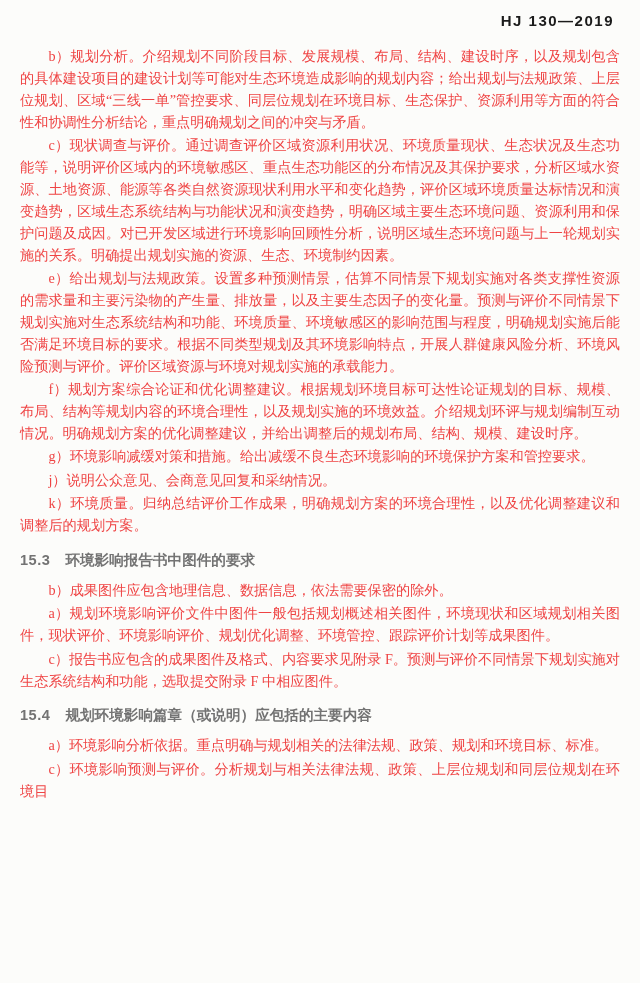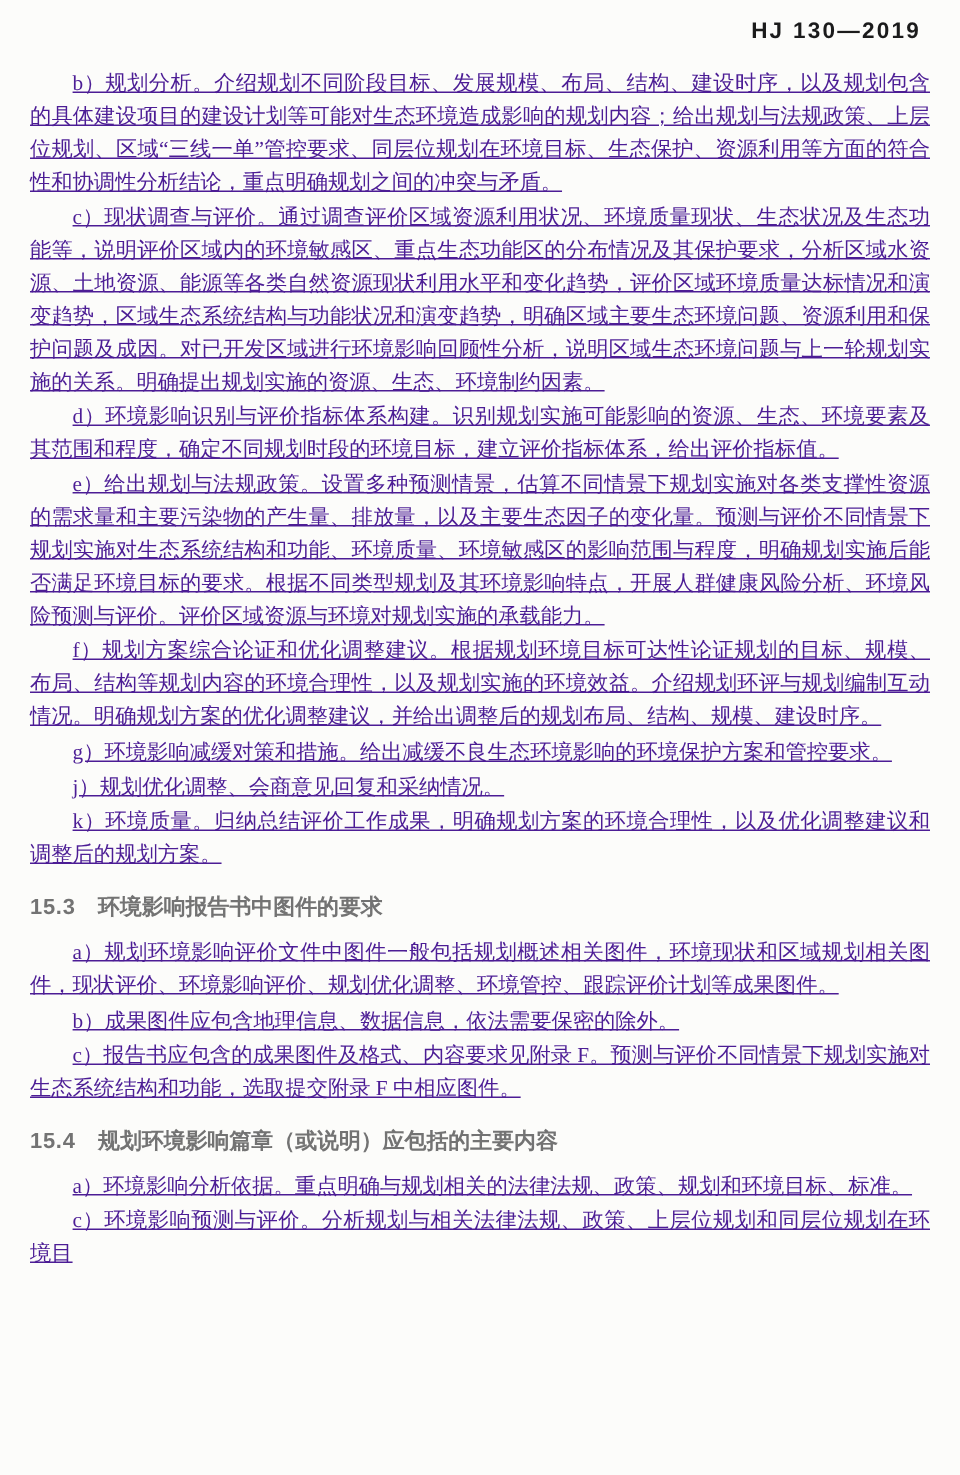--- a/index.html
+++ b/index.html
@@ -26,23 +26,22 @@
   .content {
     padding: 46px 20px 0 20px;
     font-family: "Liberation Serif", serif;
   }
   p.para {
     font-size: 14.2px;
     line-height: 21.9px;
     text-align: justify;
     text-indent: 2em;
     margin: 0 0 1.5px 0;
-    color: #4c1d95;
+    color: #ef4444;
     word-break: break-all;
-    text-decoration: underline;
   }
   h2.heading {
     font-family: "Liberation Sans", sans-serif;
     font-size: 14.6px;
     font-weight: 600;
     color: #737373;
     margin: 13px 0 9px 0;
     line-height: 21px;
   }
   h2.heading .h-num {
@@ -55,33 +54,32 @@
 <body>
 
 <div class="page">
 
   <div class="running-header">HJ 130—2019</div>
 
   <main class="content">
 
     <p class="para">b）规划分析。介绍规划不同阶段目标、发展规模、布局、结构、建设时序，以及规划包含的具体建设项目的建设计划等可能对生态环境造成影响的规划内容；给出规划与法规政策、上层位规划、区域“三线一单”管控要求、同层位规划在环境目标、生态保护、资源利用等方面的符合性和协调性分析结论，重点明确规划之间的冲突与矛盾。</p>
     <p class="para">c）现状调查与评价。通过调查评价区域资源利用状况、环境质量现状、生态状况及生态功能等，说明评价区域内的环境敏感区、重点生态功能区的分布情况及其保护要求，分析区域水资源、土地资源、能源等各类自然资源现状利用水平和变化趋势，评价区域环境质量达标情况和演变趋势，区域生态系统结构与功能状况和演变趋势，明确区域主要生态环境问题、资源利用和保护问题及成因。对已开发区域进行环境影响回顾性分析，说明区域生态环境问题与上一轮规划实施的关系。明确提出规划实施的资源、生态、环境制约因素。</p>
-    <p class="para">d）环境影响识别与评价指标体系构建。识别规划实施可能影响的资源、生态、环境要素及其范围和程度，确定不同规划时段的环境目标，建立评价指标体系，给出评价指标值。</p>
     <p class="para">e）给出规划与法规政策。设置多种预测情景，估算不同情景下规划实施对各类支撑性资源的需求量和主要污染物的产生量、排放量，以及主要生态因子的变化量。预测与评价不同情景下规划实施对生态系统结构和功能、环境质量、环境敏感区的影响范围与程度，明确规划实施后能否满足环境目标的要求。根据不同类型规划及其环境影响特点，开展人群健康风险分析、环境风险预测与评价。评价区域资源与环境对规划实施的承载能力。</p>
     <p class="para">f）规划方案综合论证和优化调整建议。根据规划环境目标可达性论证规划的目标、规模、布局、结构等规划内容的环境合理性，以及规划实施的环境效益。介绍规划环评与规划编制互动情况。明确规划方案的优化调整建议，并给出调整后的规划布局、结构、规模、建设时序。</p>
     <p class="para">g）环境影响减缓对策和措施。给出减缓不良生态环境影响的环境保护方案和管控要求。</p>
-    <p class="para">j）规划优化调整、会商意见回复和采纳情况。</p>
+    <p class="para">j）说明公众意见、会商意见回复和采纳情况。</p>
     <p class="para">k）环境质量。归纳总结评价工作成果，明确规划方案的环境合理性，以及优化调整建议和调整后的规划方案。</p>
 
     <h2 class="heading">
       <span class="h-num">15.3</span><span class="h-title">环境影响报告书中图件的要求</span>
     </h2>
 
+    <p class="para">b）成果图件应包含地理信息、数据信息，依法需要保密的除外。</p>
     <p class="para">a）规划环境影响评价文件中图件一般包括规划概述相关图件，环境现状和区域规划相关图件，现状评价、环境影响评价、规划优化调整、环境管控、跟踪评价计划等成果图件。</p>
-    <p class="para">b）成果图件应包含地理信息、数据信息，依法需要保密的除外。</p>
     <p class="para">c）报告书应包含的成果图件及格式、内容要求见附录 F。预测与评价不同情景下规划实施对生态系统结构和功能，选取提交附录 F 中相应图件。</p>
 
     <h2 class="heading">
       <span class="h-num">15.4</span><span class="h-title">规划环境影响篇章（或说明）应包括的主要内容</span>
     </h2>
 
     <p class="para">a）环境影响分析依据。重点明确与规划相关的法律法规、政策、规划和环境目标、标准。</p>
     <p class="para">c）环境影响预测与评价。分析规划与相关法律法规、政策、上层位规划和同层位规划在环境目</p>
 
   </main>

